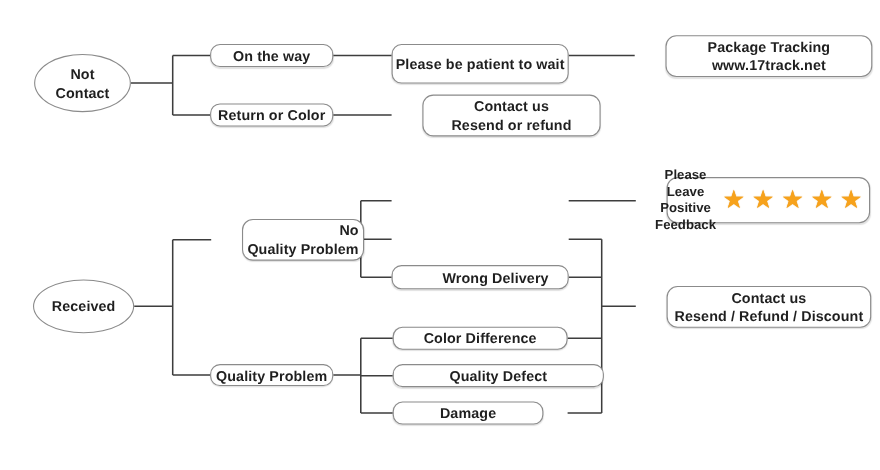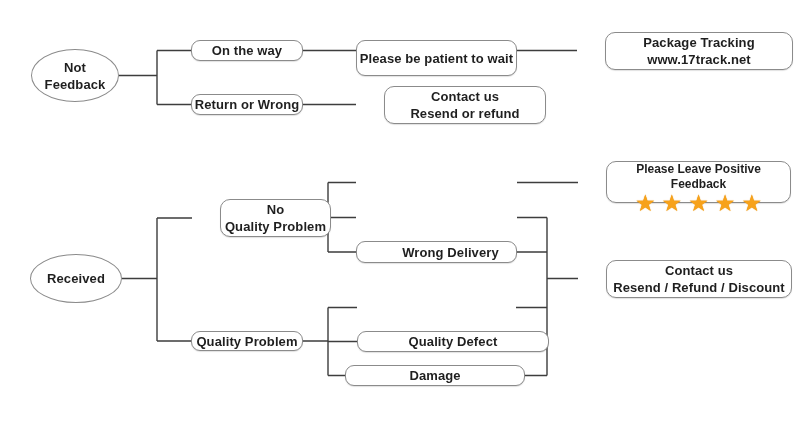--- a/index.html
+++ b/index.html
@@ -22,21 +22,21 @@
     font-size:13px;
     line-height:17px;
     font-weight:bold;
     letter-spacing:0.1px;
     box-shadow:0 1px 1px rgba(0,0,0,0.12);
   }
   .box{border-radius:9px;}
   .big{border-radius:10px;margin-left:28px;}
   .ellipse{border-radius:50%;box-shadow:none;}
   .ml{white-space:pre-line;}
-  .feedback{flex-direction:column;justify-content:flex-start;gap:0;}
+  .feedback{flex-direction:row;justify-content:flex-end;gap:0;}
   .feedback .fb-label{font-size:12px;line-height:15px;letter-spacing:0;}
   .fb-stars{
     font-family:"DejaVu Sans",sans-serif;
     font-size:23px;line-height:22px;
     color:#F7A21B;
     letter-spacing:6px;
     padding-left:6px; 
     text-shadow:0 0 1px #de8a08;
   }
 </style>
@@ -49,49 +49,50 @@
     <path fill="none" stroke="#3d3d3d" stroke-width="1.4" d="M119 75.5 H157 M157 50.5 V104.5 M157 50.5 H191 M303 50.5 H356 M517 50.5 H577 M157 104.5 H191 M303 104.5 H356
          M122 278.5 H157 M157 218 V341 M157 218 H192 M157 341 H191
          M303 218 H328 M328 182.5 V252 M328 182.5 H356 M328 217.5 H356 M328 252 H356
          M303 341 H328 M328 307.5 V375.5 M328 307.5 H357 M328 341.5 H357 M328 375.5 H357
          M517 182.5 H578
          M517 217.5 H547 M517 252 H547 M516 307.5 H547 M516 341.5 H547 M516 375.5 H547
          M547 217.5 V375.5 M547 278.5 H578"></path>
   </svg>
 
   <div class="node ellipse ml" style="left:31px;top:49px;width:88px;height:53px;">Not
-Feedback</div>
+Contact</div>
 
   <div class="node box" style="left:191px;top:40px;width:112px;height:21px;">On the way</div>
 
-  <div class="node box" style="left:191px;top:94px;width:112px;height:21px;">Return or Wrong</div>
+  <div class="node box" style="left:191px;top:94px;width:112px;height:21px;">Return or Color</div>
 
   <div class="node box" style="left:356px;top:40px;width:161px;height:36px;">Please be patient to wait</div>
 
   <div class="node big ml" style="left:577px;top:32px;width:188px;height:38px;">Package Tracking
 www.17track.net</div>
 
   <div class="node big ml" style="left:356px;top:86px;width:162px;height:38px;">Contact us
 Resend or refund</div>
 
   <div class="node ellipse" style="left:30px;top:254px;width:92px;height:49px;">Received</div>
 
-  <div class="node big ml" style="left:192px;top:199px;width:111px;height:38px;">No
+  <div class="node big ml" style="left:192px;top:199px;width:111px;height:38px;text-align:right;">No
 Quality Problem</div>
 
   <div class="node box" style="left:191px;top:331px;width:112px;height:20px;">Quality Problem</div>
 
 
 
   <div class="node box" style="left:356px;top:241px;width:161px;height:22px;padding-left:28px;">Wrong Delivery</div>
 
+  <div class="node box" style="left:357px;top:297px;width:159px;height:21px;">Color Difference</div>
 
   <div class="node box" style="left:357px;top:331px;width:192px;height:21px;">Quality Defect</div>
 
-  <div class="node box" style="left:345px;top:365px;width:180px;height:21px;">Damage</div>
+  <div class="node box" style="left:357px;top:365px;width:137px;height:21px;">Damage</div>
 
   <div class="node big feedback" style="left:578px;top:161px;width:185px;height:42px;">
     <div class="fb-label">Please Leave Positive Feedback</div>
     <div class="fb-stars">★★★★★</div>
   </div>
 
   <div class="node big ml" style="left:578px;top:260px;width:186px;height:38px;">Contact us
 Resend / Refund / Discount</div>
 
 </div>

